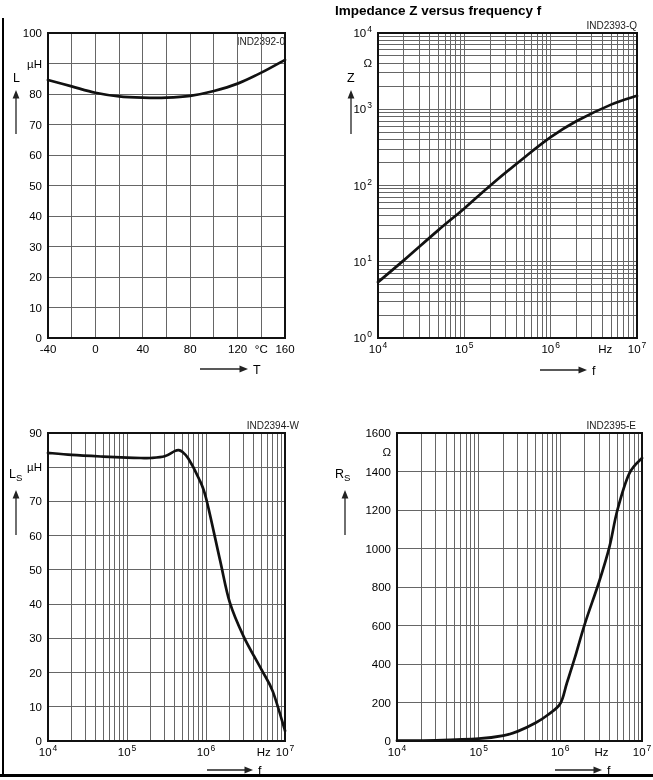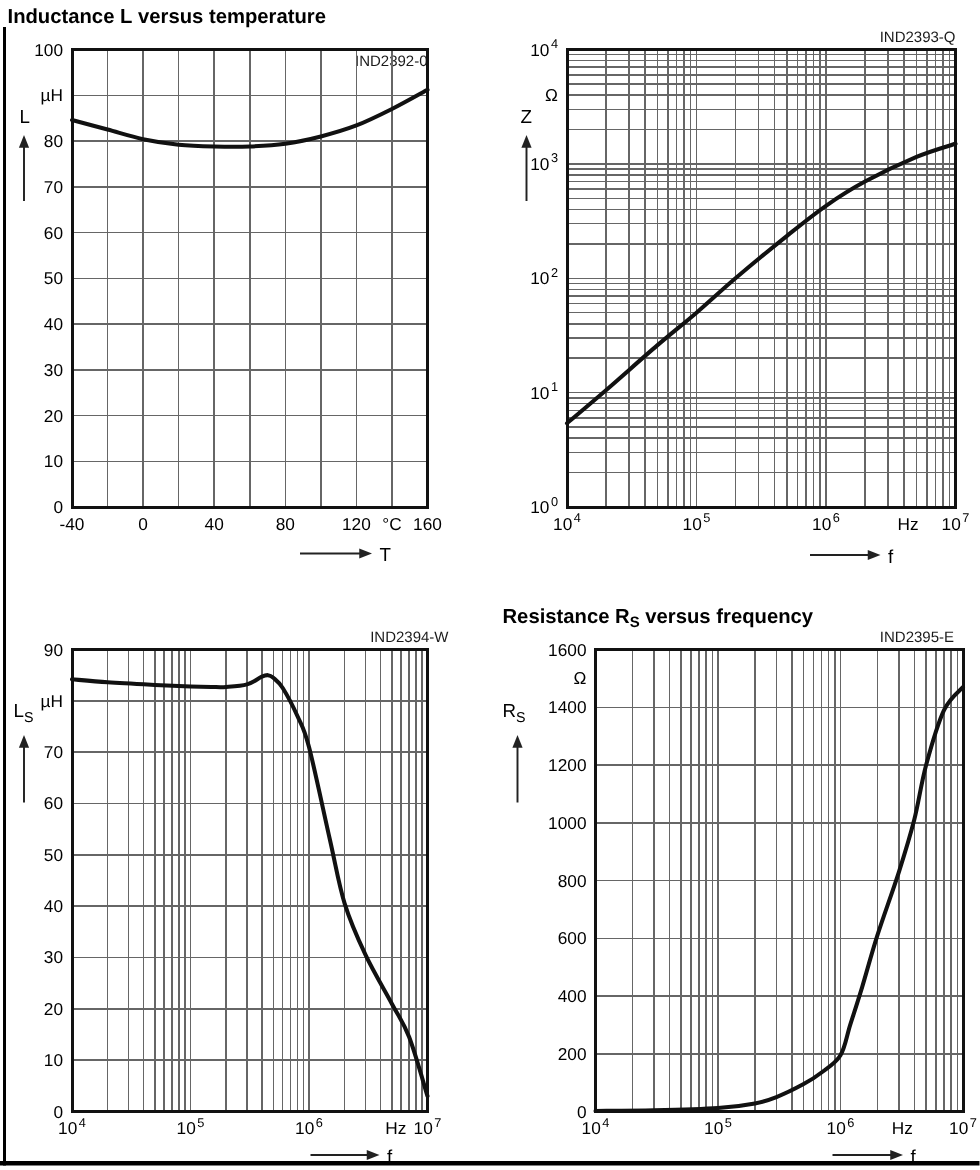--- a/index.html
+++ b/index.html
@@ -18,21 +18,20 @@
 </style>
 </head>
 <body>
 
 <div class="page" style="position:absolute;left:0;top:0;width:653px;height:780px">
 
   <div class="border-left"></div>
   <div class="border-bottom"></div>
 
   <div class="panel" style="left:0;top:0;width:330px;height:390px">
-    <div class="title"><span>Inductance L</span><span class="tsub"></span><span> versus temperature</span></div>
     <div class="code" style="right:45px;top:36px">IND2392-0</div>
     <svg width="330" height="390">
         <g stroke="#666666" stroke-width="1" shape-rendering="crispEdges">
           <line x1="48" y1="33" x2="48" y2="338"></line>
           <line x1="71.7" y1="33" x2="71.7" y2="338"></line>
           <line x1="95.4" y1="33" x2="95.4" y2="338"></line>
           <line x1="119.1" y1="33" x2="119.1" y2="338"></line>
           <line x1="142.8" y1="33" x2="142.8" y2="338"></line>
           <line x1="166.5" y1="33" x2="166.5" y2="338"></line>
           <line x1="190.2" y1="33" x2="190.2" y2="338"></line>
@@ -77,20 +76,21 @@
         <text x="13" y="82" font-size="12.5"><tspan>L</tspan></text>
         <line x1="16" y1="96" x2="16" y2="134" stroke="#222222" stroke-width="1.3"></line>
         <polygon points="16,90 12.6,98.5 19.4,98.5" fill="#222222"></polygon>
         <line x1="200" y1="369" x2="242" y2="369" stroke="#222222" stroke-width="1.3"></line>
         <polygon points="248,369 239.5,365.6 239.5,372.4" fill="#222222"></polygon>
         <text x="253" y="374" font-size="12.5">T</text>
       </svg>
   </div>
 
   <div class="panel" style="left:330px;top:0;width:323px;height:390px">
+    <div class="title"><span>Impedance Z</span><span class="tsub"></span><span> versus frequency f</span></div>
     <div class="code" style="right:16px;top:20px">IND2393-Q</div>
     <svg width="323" height="390">
         <g stroke="#666666" stroke-width="1" shape-rendering="crispEdges">
           <line x1="48" y1="33" x2="48" y2="338"></line>
           <line x1="73.98892295899039" y1="33" x2="73.98892295899039" y2="338"></line>
           <line x1="89.19146832413088" y1="33" x2="89.19146832413088" y2="338"></line>
           <line x1="99.97784591798077" y1="33" x2="99.97784591798077" y2="338"></line>
           <line x1="108.34441037434294" y1="33" x2="108.34441037434294" y2="338"></line>
           <line x1="115.18039128312125" y1="33" x2="115.18039128312125" y2="338"></line>
           <line x1="120.96013078789753" y1="33" x2="120.96013078789753" y2="338"></line>
@@ -242,21 +242,20 @@
         <text x="9" y="88" font-size="12.5"><tspan>L</tspan><tspan dy="3" font-size="9.5">S</tspan></text>
         <line x1="16" y1="106" x2="16" y2="145" stroke="#222222" stroke-width="1.3"></line>
         <polygon points="16,100 12.6,108.5 19.4,108.5" fill="#222222"></polygon>
         <line x1="207" y1="380" x2="247" y2="380" stroke="#222222" stroke-width="1.3"></line>
         <polygon points="253,380 244.5,376.6 244.5,383.4" fill="#222222"></polygon>
         <text x="258" y="385" font-size="12.5">f</text>
       </svg>
   </div>
 
   <div class="panel row2" style="left:330px;top:390px;width:323px;height:390px">
-    <div class="title"><span>Resistance R</span><span class="tsub">S</span><span> versus frequency</span></div>
     <div class="code" style="right:17px;top:30px">IND2395-E</div>
     <svg width="323" height="390">
         <g stroke="#666666" stroke-width="1" shape-rendering="crispEdges">
           <line x1="67" y1="43" x2="67" y2="351"></line>
           <line x1="91.58411631255848" y1="43" x2="91.58411631255848" y2="351"></line>
           <line x1="105.96490246877245" y1="43" x2="105.96490246877245" y2="351"></line>
           <line x1="116.16823262511694" y1="43" x2="116.16823262511694" y2="351"></line>
           <line x1="124.08255035410819" y1="43" x2="124.08255035410819" y2="351"></line>
           <line x1="130.54901878133091" y1="43" x2="130.54901878133091" y2="351"></line>
           <line x1="136.01633993449764" y1="43" x2="136.01633993449764" y2="351"></line>

